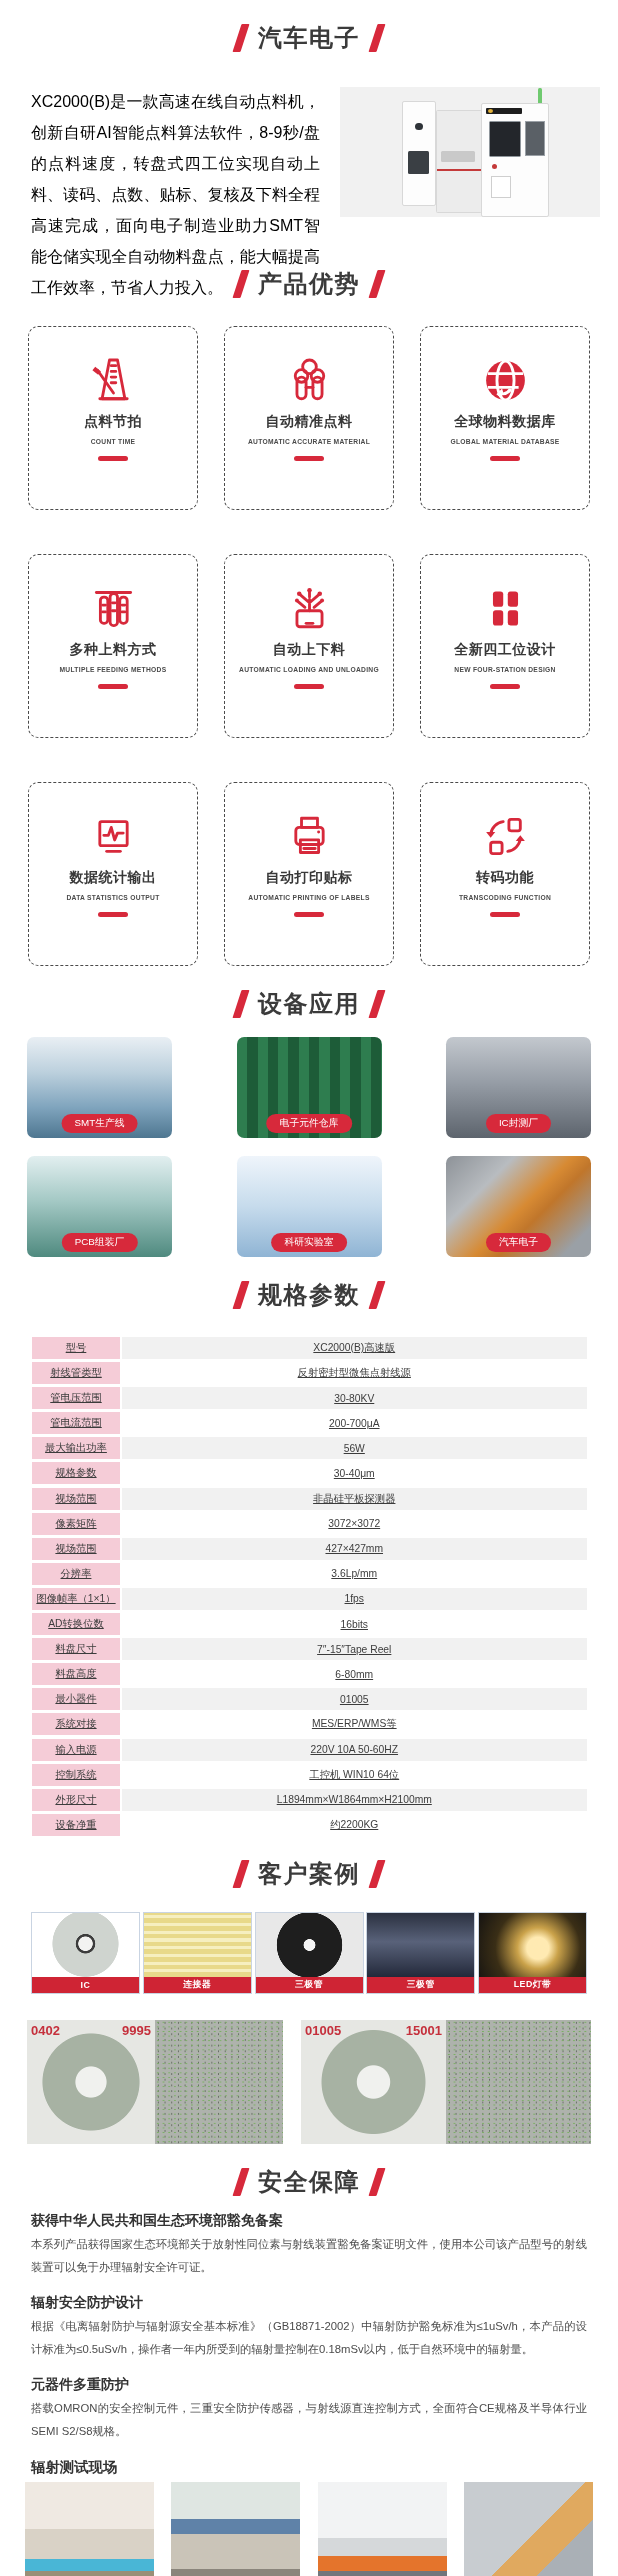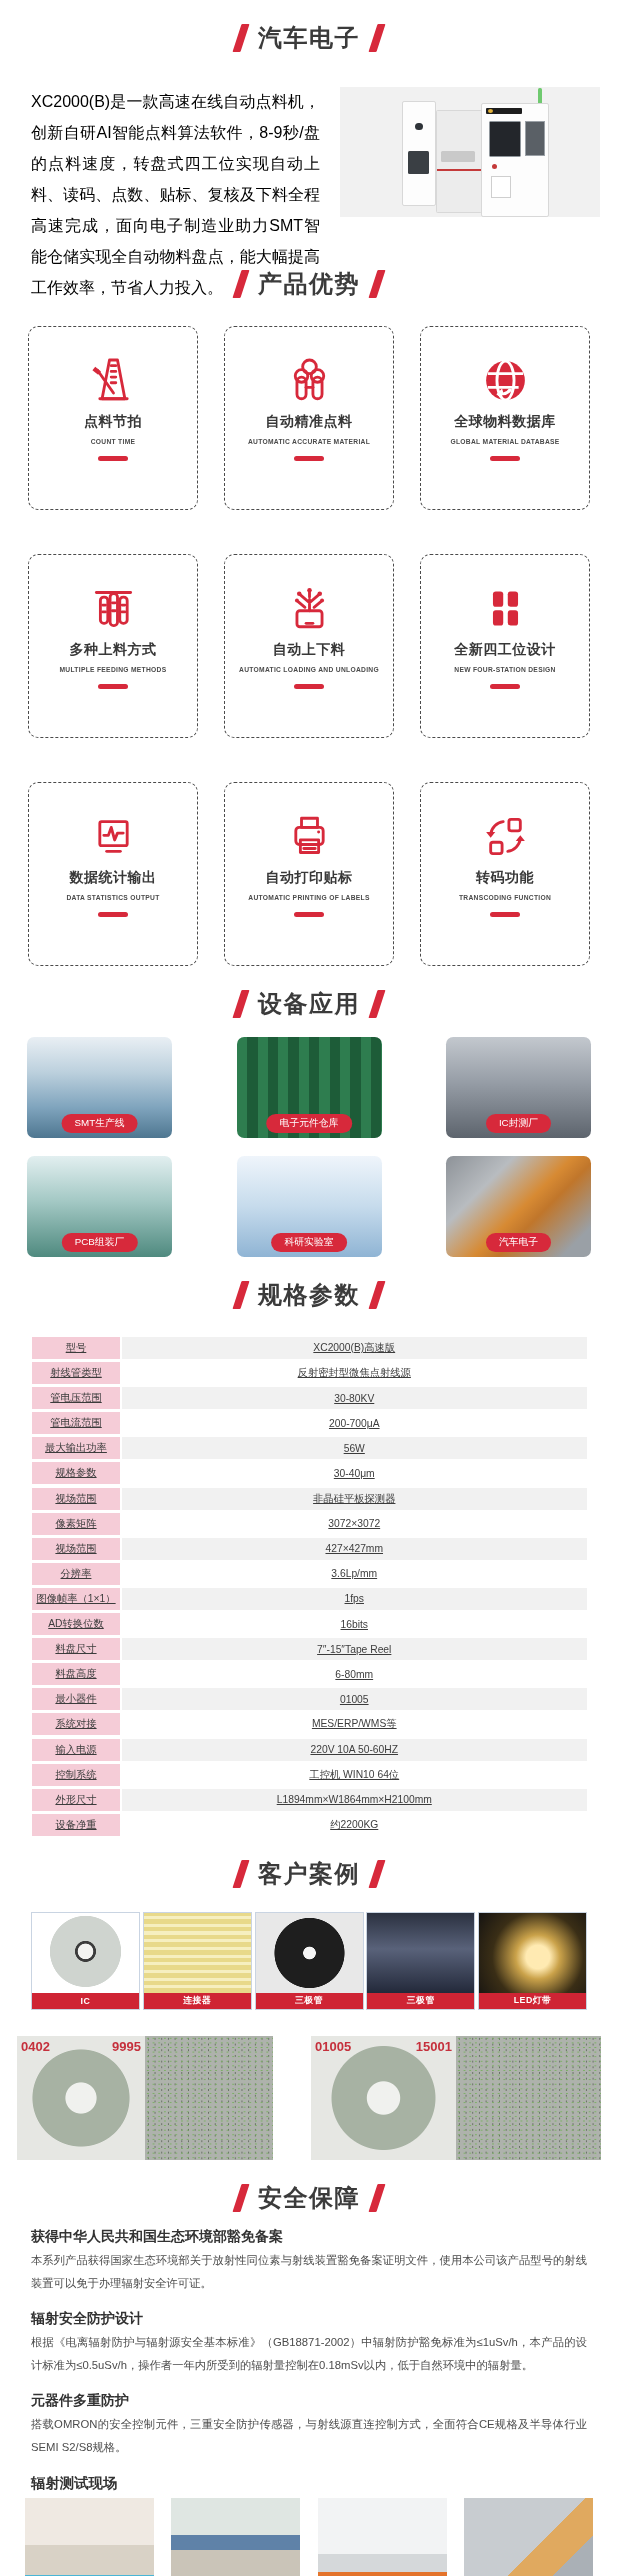--- a/index.html
+++ b/index.html
@@ -55,32 +55,32 @@
   
   .spec-table{margin:27px 31px 8px 32px;text-decoration:underline;}
   .trow{display:flex;margin-bottom:3.1px;height:22px;}
   .tlabel{width:88px;background:#f5ccd7;display:flex;align-items:center;justify-content:center;
           font-size:10.3px;color:#3d3d3d;margin-right:1.5px;}
   .tvalue{flex:1;display:flex;align-items:center;justify-content:center;font-size:10.3px;color:#3d3d3d;background:#fff;}
   .trow:nth-child(odd) .tvalue{background:#f1f1f1;}
 
   
   .case-grid{margin-top:23px;padding:0 31px;display:flex;justify-content:space-between;}
-  .case-card{width:109px;height:98px;display:flex;flex-direction:column;border:0.5px solid #c9d4e2;box-sizing:border-box;}
+  .case-card{width:109px;height:82px;display:flex;flex-direction:column;border:0.5px solid #c9d4e2;box-sizing:border-box;}
   .case-img{flex:1;}
   .case-bar{height:15.5px;background:#cf2434;color:#fff;font-size:8.8px;font-weight:700;
             display:flex;align-items:center;justify-content:center;letter-spacing:0.5px;}
   .cs-0{background:radial-gradient(circle at 50% 48%,#f3f3f1 0 11%,#3c3c3c 12% 15%,#cfd4cf 16% 52%,#ffffff 53%);}
   .cs-1{background:repeating-linear-gradient(0deg,#e8d98a 0 4.6px,#f6efc0 4.6px 7.7px),#fff;}
   .cs-2{background:radial-gradient(circle at 50% 50%,#f5f5f5 0 9%,#1e1e1e 10% 52%,#e8e8e8 53%);}
   .cs-3{background:linear-gradient(180deg,#2b3140 0%,#59627a 45%,#23293a 100%);}
   .cs-4{background:radial-gradient(circle at 55% 55%,#ffeab2 0 16%,#caa24a 30%,#3a2e16 62%,#151311 100%);}
 
   
-  .xray-row{margin-top:26px;padding:0 17px;display:flex;justify-content:space-between;}
+  .xray-row{margin-top:26px;padding:0 27px;display:flex;justify-content:space-between;}
   .xray-group{display:flex;}
   .xray-reel{position:relative;width:128px;height:124px;
      background:radial-gradient(circle at 50% 50%,#f0f1ee 0 17%,#a7b2a3 18% 54%,#e6e7e3 55%),#e9eae7;}
   .xray-dots{width:128px;height:124px;background-color:#aeb2ac;
      background-image:radial-gradient(#79b061 0.7px,transparent 1.1px),radial-gradient(#555e52 0.5px,transparent 0.8px);
      background-size:5.7px 4.6px,6.7px 5.7px;}
   .xg2 .xray-reel,.xg2 .xray-dots{width:145px;}
   .xnum{position:absolute;top:3.1px;font-size:13px;font-weight:700;color:#c5303c;}
   .xnum.l{left:4.1px;} .xnum.r{right:4.1px;}
 

